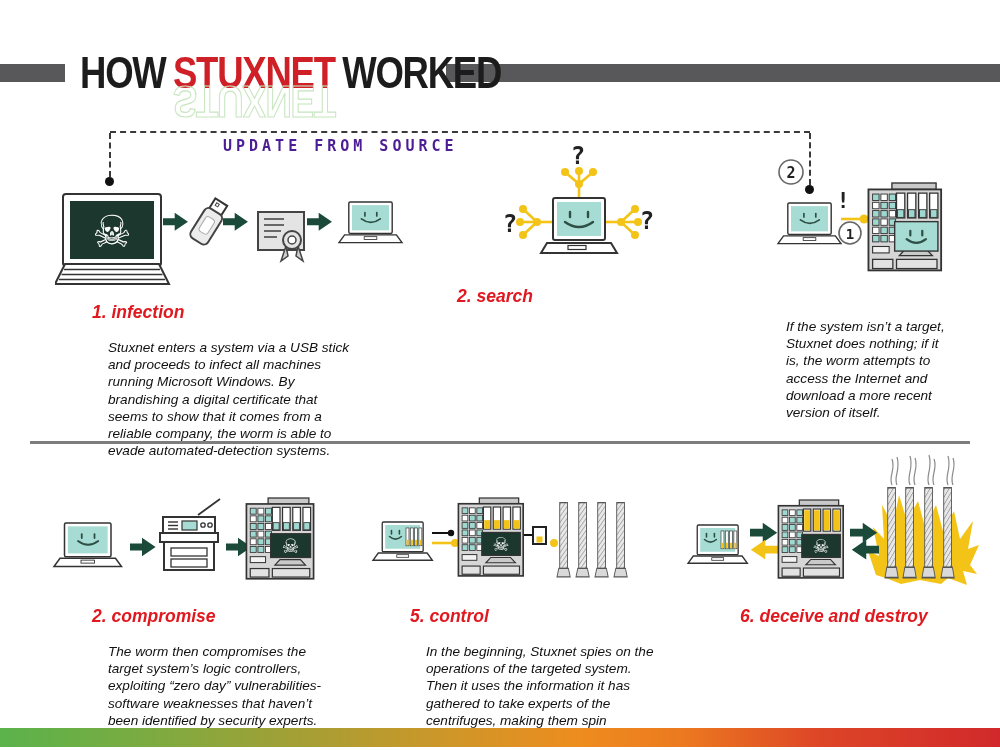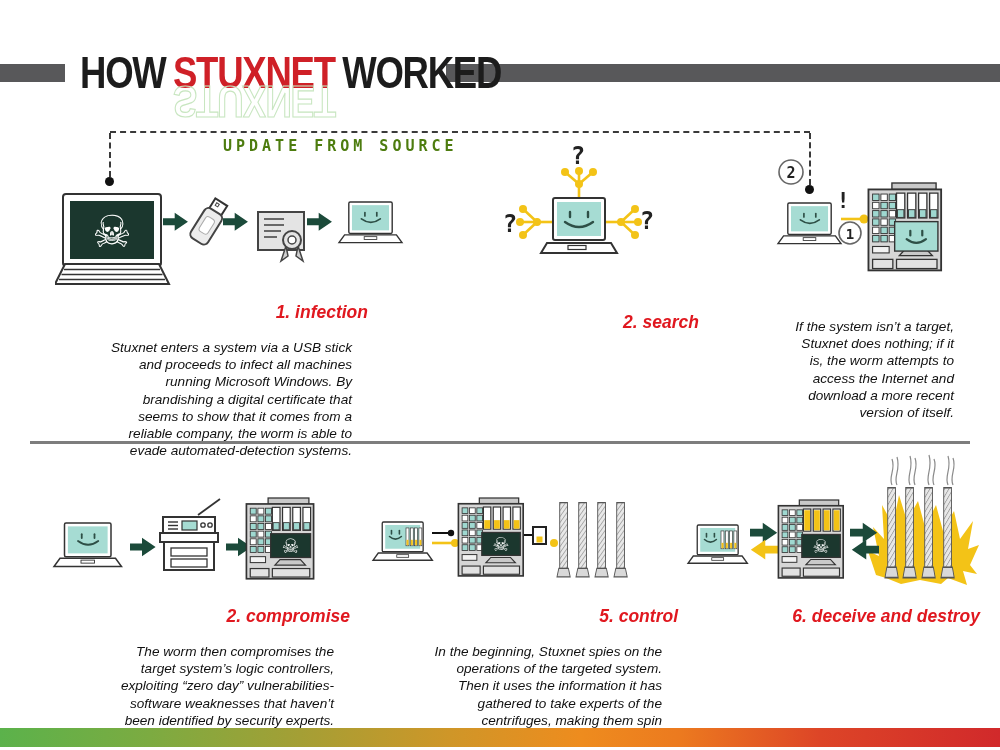--- a/index.html
+++ b/index.html
@@ -1,46 +1,46 @@
 <!DOCTYPE html>
 <html style="--accent-red: #e0181f; --title-red: #cf2027; --dark-screen: #1b372e; --teal: #a6dcd3; --arrow-green: #1b4a3a; --yellow: #f3c317; --bar-gray: #58585a;"><head>
 <meta charset="utf-8">
 <style>
   :root{
     --accent-red:#e0181f; --title-red:#cf2027; --dark-screen:#1b372e;
     --teal:#a6dcd3; --arrow-green:#1b4a3a; --yellow:#f3c317; --bar-gray:#58585a;
   }
   html,body{margin:0;padding:0;background:#fff;}
   .canvas{position:relative;width:1000px;height:750px;background:#fff;overflow:hidden;
-          font-family:"Liberation Sans",sans-serif;text-align:right;}
+          font-family:"Liberation Sans",sans-serif;}
   
   .bar{position:absolute;height:18px;background:var(--bar-gray);}
   .bar-left{left:0;top:64px;width:65px;}
   .bar-right{left:446px;top:64px;width:554px;}
   .title{position:absolute;left:80px;top:48px;display:flex;gap:9px;
          font-size:44px;font-weight:900;letter-spacing:-1.5px;color:#1c1c1c;
          transform:scaleX(0.83);transform-origin:left center;white-space:nowrap;}
   .title .hl{position:relative;color:var(--title-red);}
   .title .reflect{position:absolute;left:0;top:28px;transform:scaleY(-1);
          color:transparent;-webkit-text-stroke:1.2px #c8e6c0;pointer-events:none;}
   
   .dash-h{position:absolute;left:110px;top:131px;width:700px;border-top:2px dashed #3a3a3a;}
   .dash-v{position:absolute;border-left:2px dashed #3a3a3a;}
   .dash-v1{left:109px;top:133px;height:44px;}
   .dash-v2{left:809px;top:133px;height:52px;}
   .dot{position:absolute;width:9px;height:9px;border-radius:50%;background:#111;}
   .dot1{left:105px;top:177px;} .dot2{left:805px;top:185px;}
   .update-label{position:absolute;left:223px;top:137px;
         font-family:"DejaVu Sans Mono",monospace;font-weight:bold;font-size:15px;
-        letter-spacing:4px;color:#4d7c0f;}
+        letter-spacing:4px;color:#4c1d95;}
   
   .step{position:absolute;font-style:italic;}
   .step h3{margin:0 0 6px 0;font-size:17.5px;font-weight:bold;color:var(--accent-red);}
   .step p{margin:16px;font-size:13.6px;line-height:17.2px;color:#111;}
-  .s1{left:92px;top:302px;width:276px;} .s2{left:457px;top:312px;width:242px;}
+  .s1{left:92px;top:302px;width:276px;} .s2{left:457px;top:286px;width:242px;}
   .s3{left:770px;top:302px;width:200px;} .s4{left:92px;top:606px;width:258px;}
   .s5{left:410px;top:606px;width:268px;} .s6{left:740px;top:606px;width:240px;}
   .divider{position:absolute;left:30px;top:441px;width:940px;height:3px;background:#7d7d7d;}
   .footer-gradient{position:absolute;left:0;top:728px;width:1000px;height:19px;
      background:linear-gradient(90deg,#5bb24b 0%,#7cab41 15%,#a49f35 30%,#cf9628 45%,
                 #ee8c1e 58%,#ec7a1f 68%,#dd4527 82%,#d1292b 100%);}
   .ill{position:absolute;}
   
   .fw{fill:#fff;stroke:#333;stroke-width:2;}
   .fe{fill:#e4e4e4;stroke:#444;stroke-width:2;}

